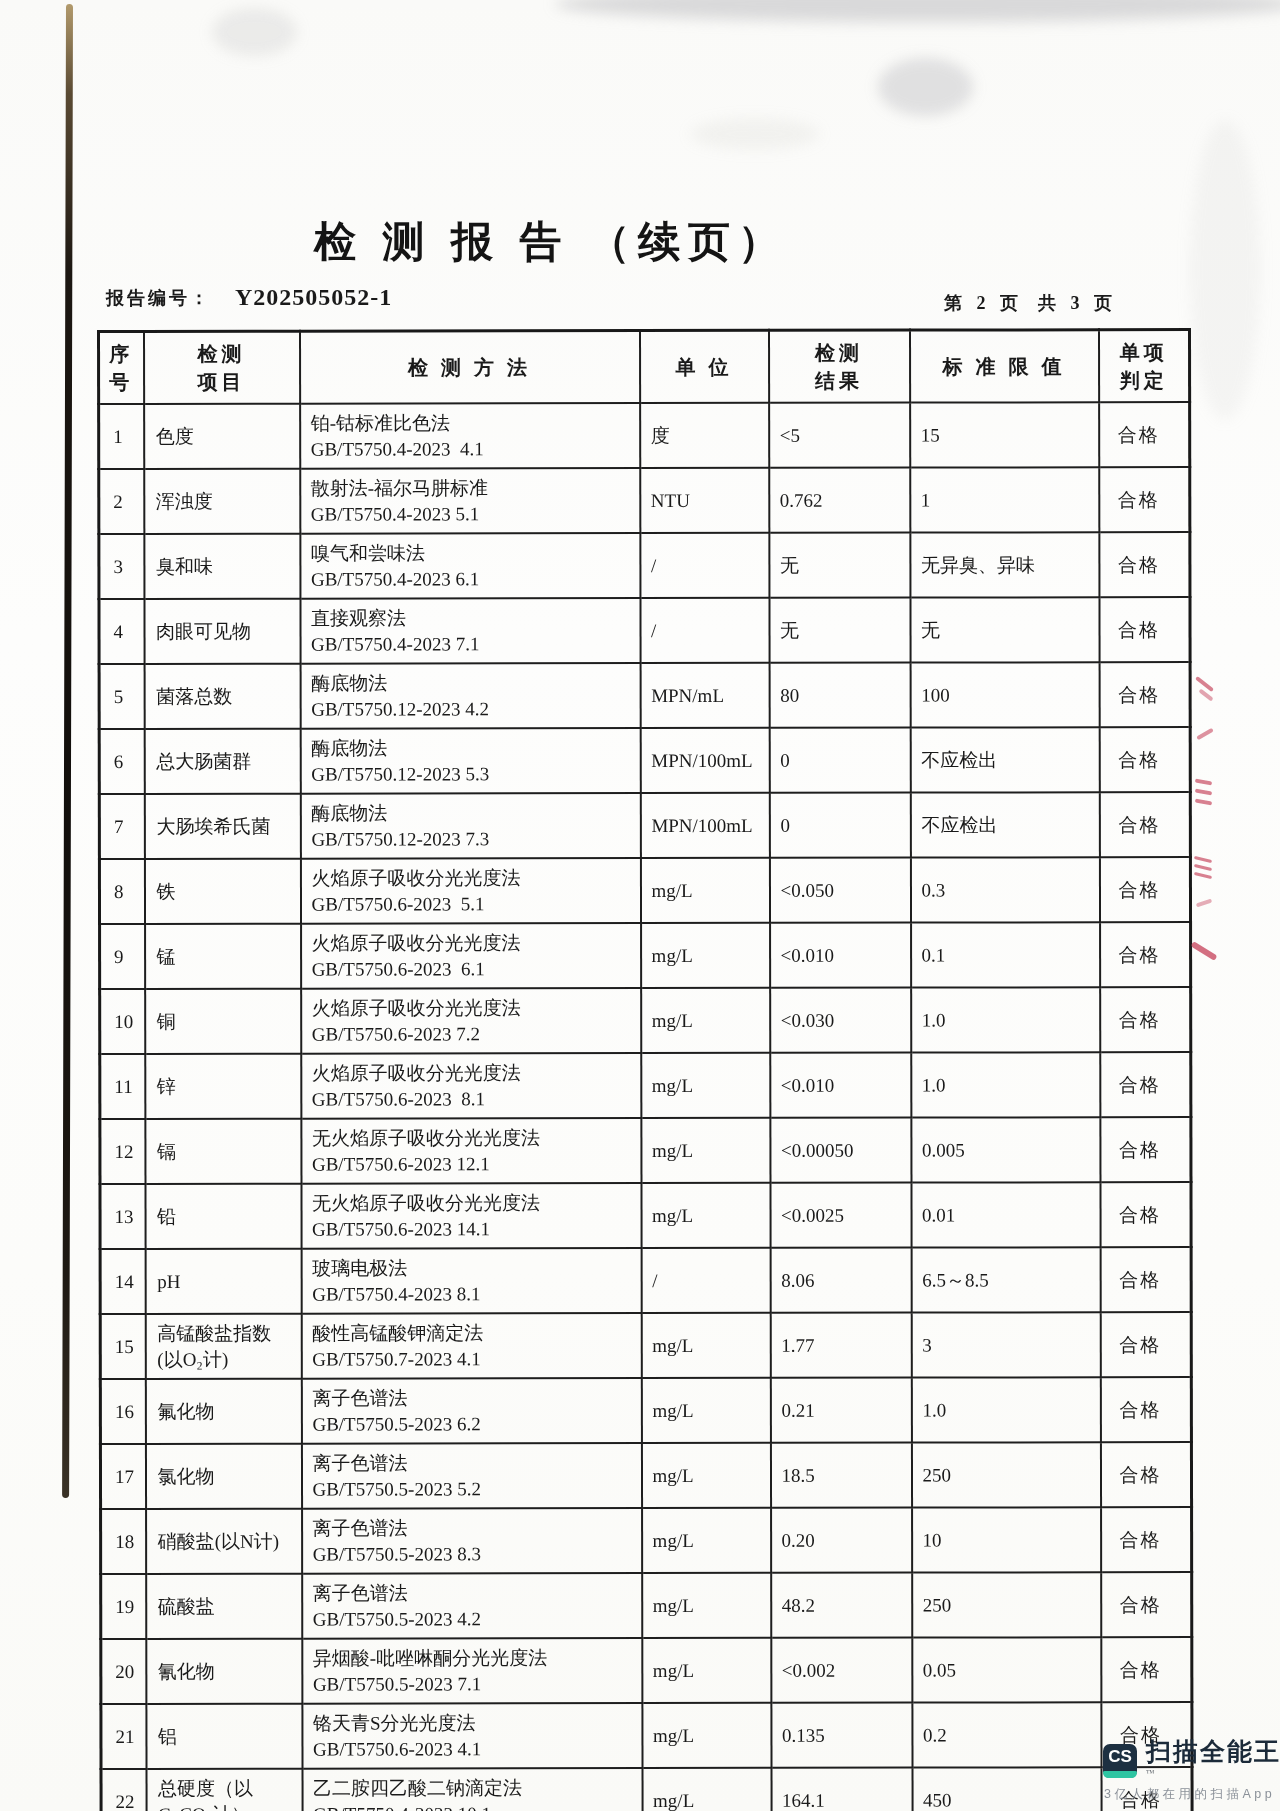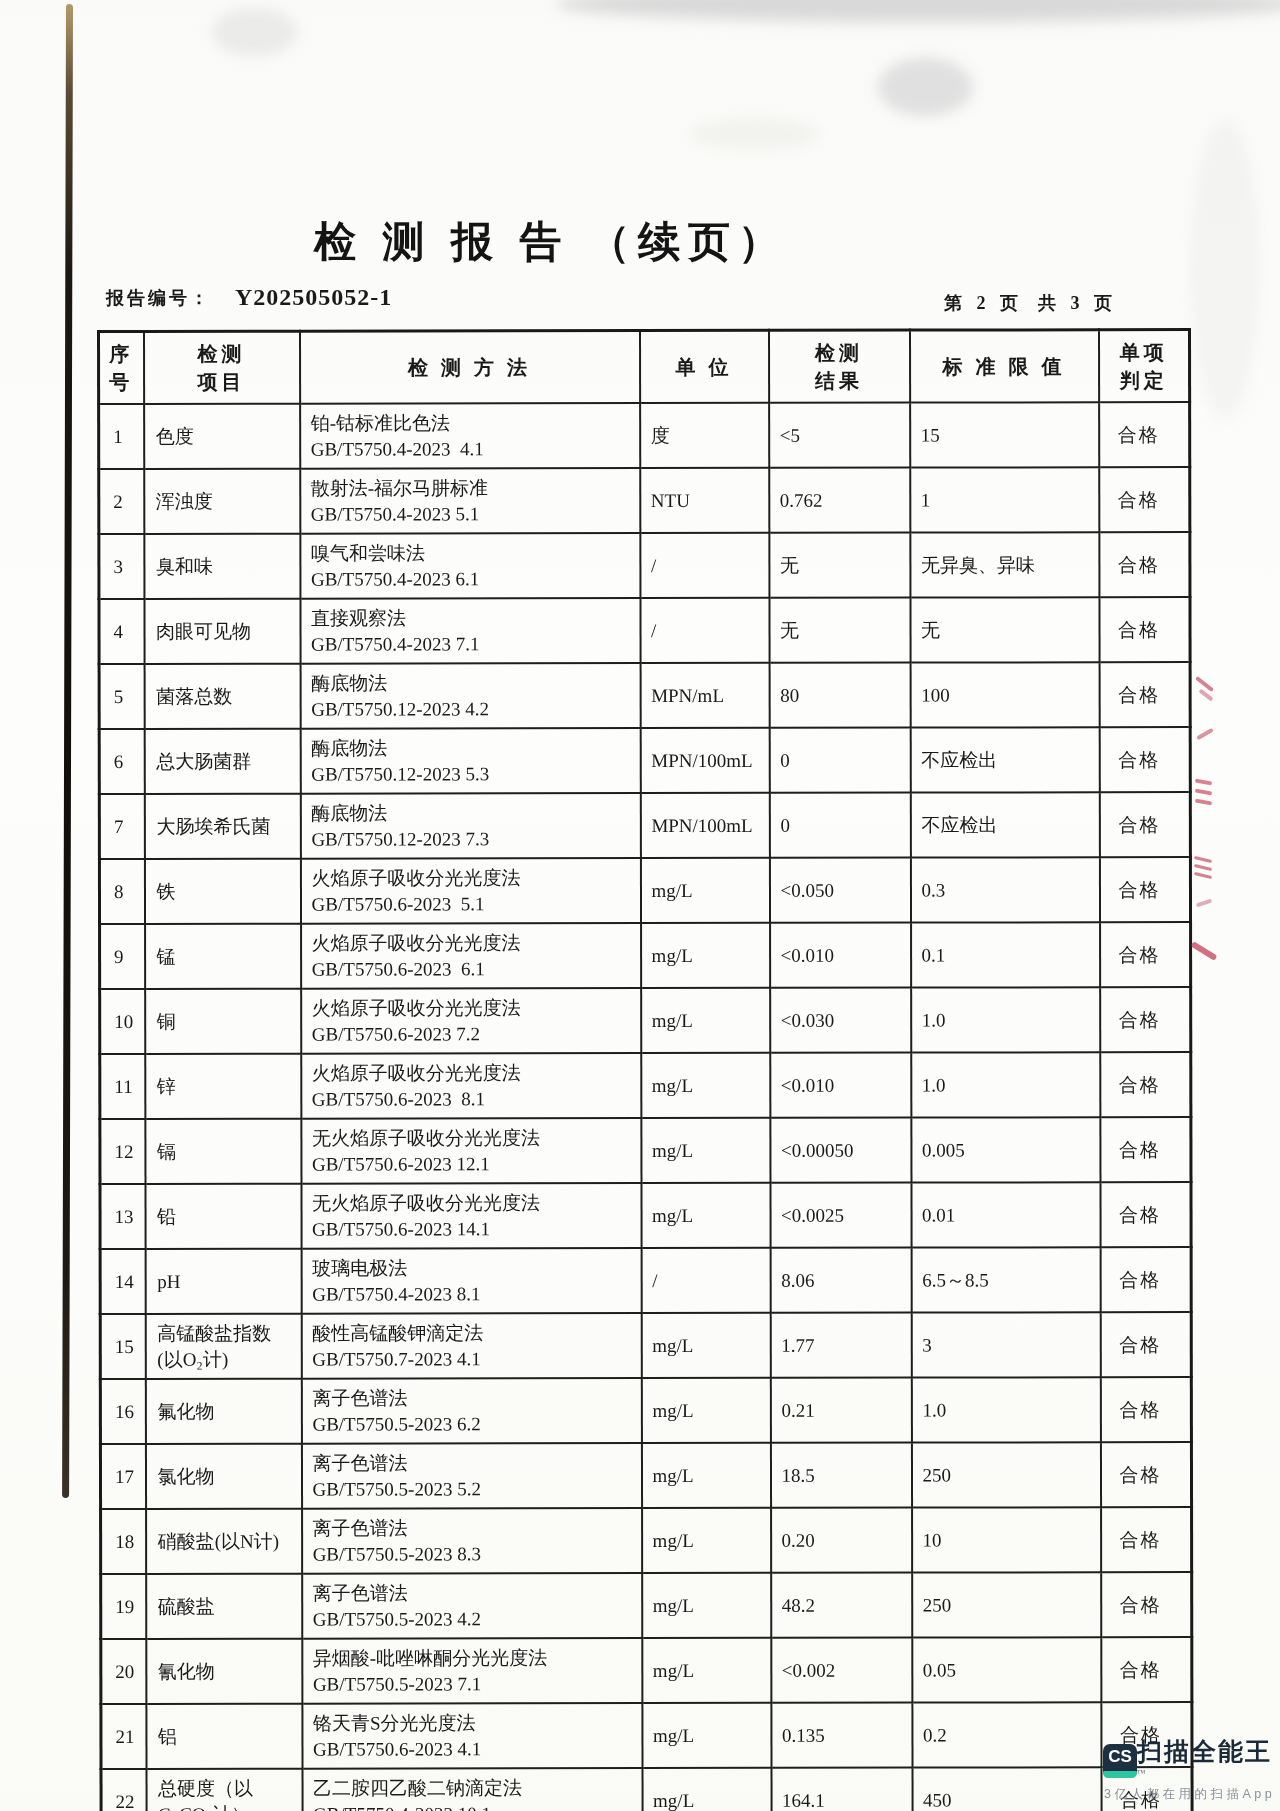--- a/index.html
+++ b/index.html
@@ -74,21 +74,21 @@
   .fr3b{left:9px;top:114px;width:17px;height:4px;transform:rotate(10deg);}
   .fr3c{left:9px;top:124px;width:17px;height:4px;transform:rotate(10deg);}
   .fr4a{left:8px;top:182px;width:18px;height:3px;transform:rotate(14deg);}
   .fr4b{left:8px;top:190px;width:18px;height:3px;transform:rotate(14deg);}
   .fr4c{left:8px;top:198px;width:18px;height:3px;transform:rotate(14deg);}
   .fr5{left:10px;top:225px;width:16px;height:4px;transform:rotate(-18deg);opacity:.45;}
   .fr6{left:4px;top:272px;width:28px;height:6px;transform:rotate(32deg);opacity:.8;border-radius:3px;}
 
   
   .watermark{position:absolute;left:1103px;top:1735px;}
-  .wm-row{display:flex;align-items:center;justify-content:center;}
+  .wm-row{display:flex;align-items:center;gap:9px;justify-content:center;}
   .cs-logo{
     position:relative;width:34px;height:34px;border-radius:7px;
     background:#1d3041;flex:0 0 auto;
     font-family:"Liberation Sans","DejaVu Sans",sans-serif;
   }
   .cs-logo .cs-txt{
     position:absolute;left:0;right:0;top:3px;text-align:center;
     color:#fff;font-size:17px;font-weight:bold;letter-spacing:0px;
   }
   .cs-logo .cs-green{

